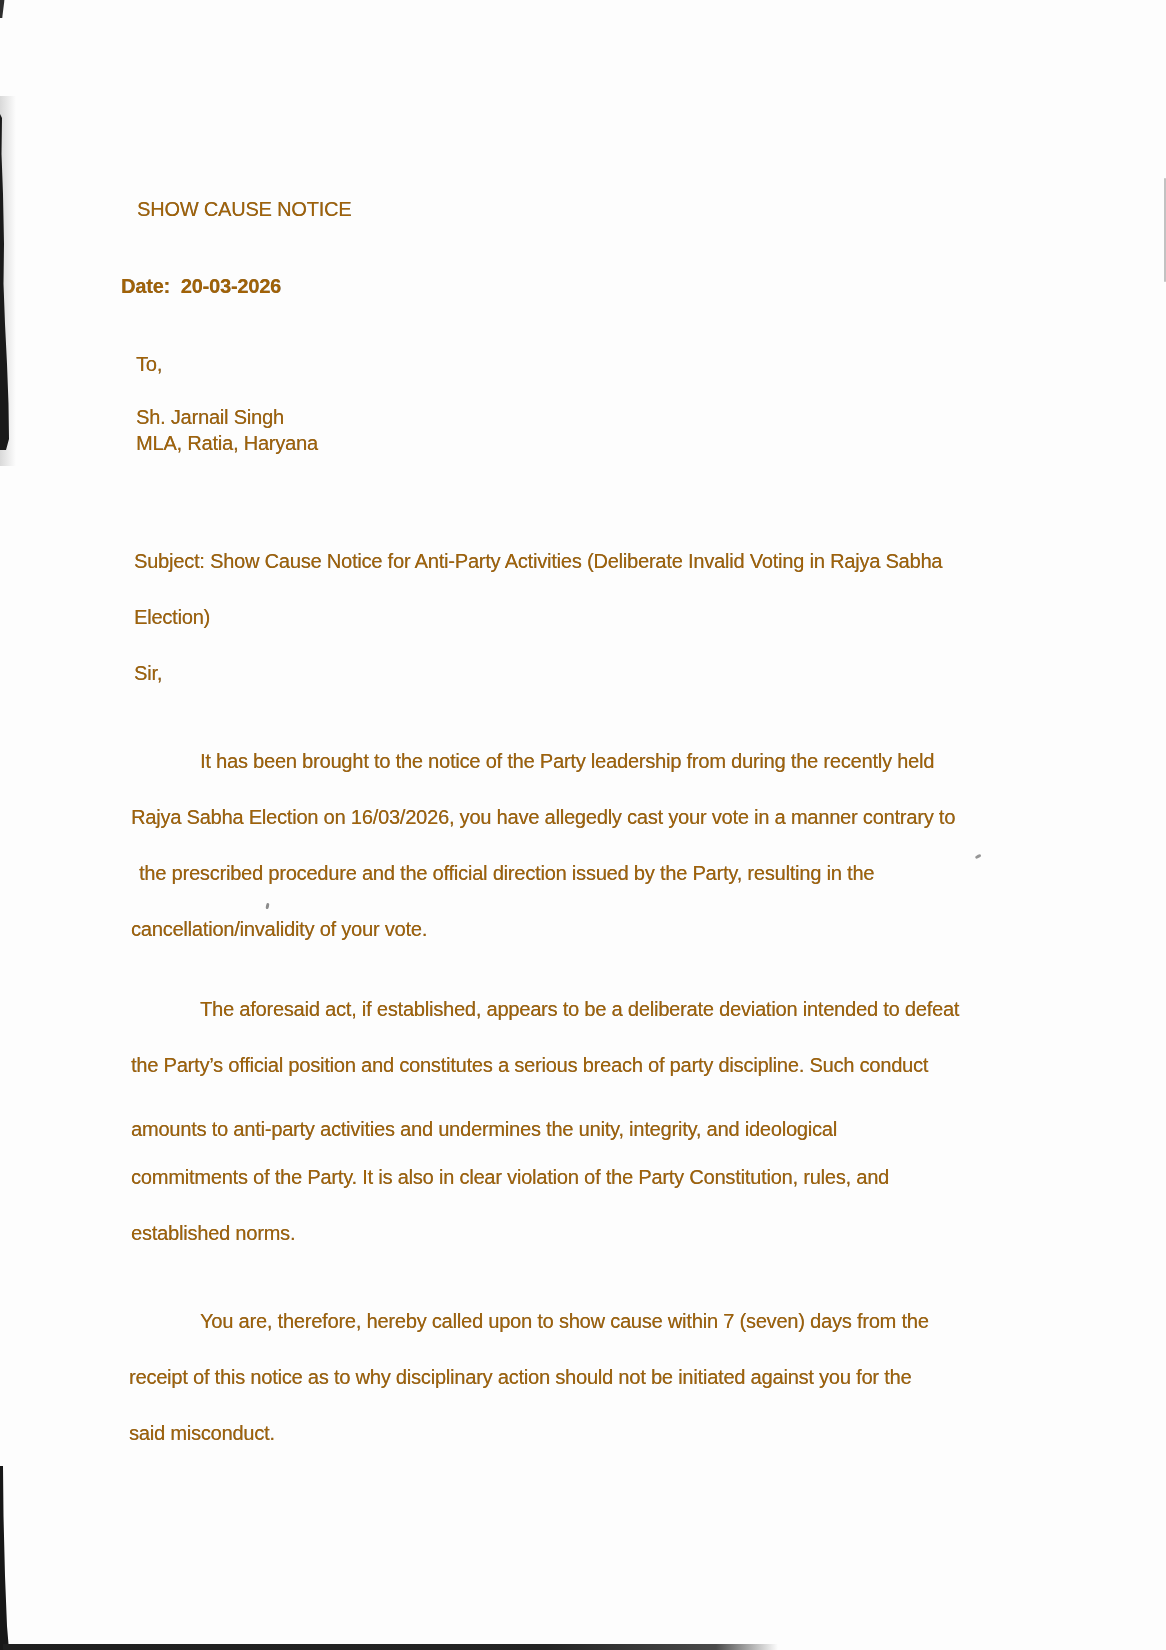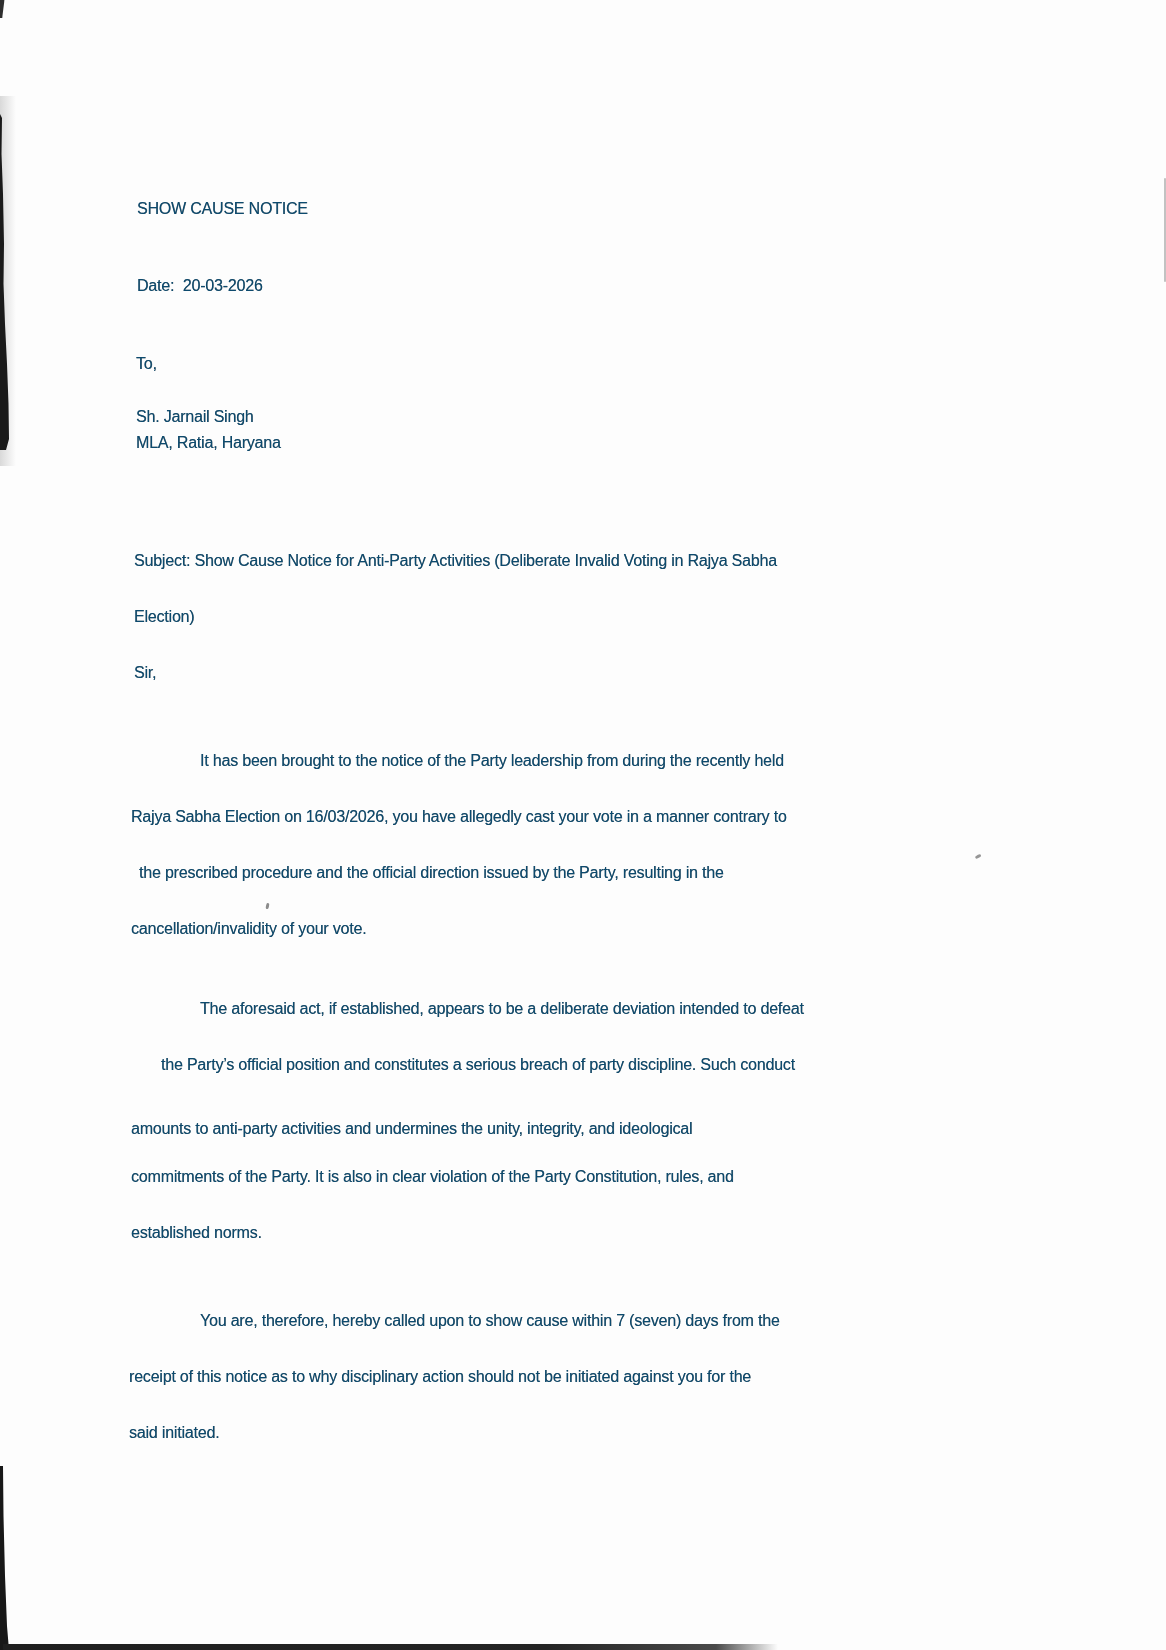--- a/index.html
+++ b/index.html
@@ -11,43 +11,43 @@
     position: relative;
     width: 1166px;
     height: 1650px;
     background: #fdfdfd;
     overflow: hidden;
     font-family: "Liberation Sans", "DejaVu Sans", sans-serif;
     color: #1f1f1f;
   }
   .line {
     position: absolute;
-    font-size: 16px;
+    font-size: 20px;
     line-height: 22px;
     letter-spacing: -0.2px;
     white-space: pre;
-    color: #0c4a6e;
+    color: #a16207;
     text-shadow: 0.2px 0.2px 0.35px rgba(25,25,25,0.55);
   }
   
   .heading      { left: 137px; top: 198px; }
-  .date-line    { left: 137px; top: 275px; }
+  .date-line    { left: 121px; top: 275px; font-weight: bold; }
   .to-label     { left: 136px; top: 353px; }
   .recip-name   { left: 136px; top: 398px; margin-top: 8px; }
   .recip-desig  { left: 136px; top: 432px; }
   .subject-1    { left: 134px; top: 550px; text-align: center; }
   .subject-2    { left: 134px; top: 606px; }
   .salutation   { left: 134px; top: 662px; }
   
   .p1-l1 { left: 200px; top: 750px; }
   .p1-l2 { left: 131px; top: 806px; }
   .p1-l3 { left: 131px; top: 862px; margin-left: 8px; }
   .p1-l4 { left: 131px; top: 918px; }
   .p2-l1 { left: 200px; top: 998px; }
-  .p2-l2 { left: 131px; top: 1054px; margin-left: 30px; }
+  .p2-l2 { left: 131px; top: 1054px; }
   .p2-l3 { left: 131px; top: 1110px; margin-top: 8px; }
   .p2-l4 { left: 131px; top: 1166px; }
   .p2-l5 { left: 131px; top: 1222px; }
   .p3-l1 { left: 200px; top: 1310px; }
   .p3-l2 { left: 129px; top: 1366px; }
   .p3-l3 { left: 129px; top: 1422px; }
   
   .artifact { position: absolute; pointer-events: none; }
   .corner-mark {
     left: 0; top: 0; width: 8px; height: 18px;
@@ -123,16 +123,16 @@
     <div class="line p2-l1">The aforesaid act, if established, appears to be a deliberate deviation intended to defeat</div>
     <div class="line p2-l2">the Party’s official position and constitutes a serious breach of party discipline. Such conduct</div>
     <div class="line p2-l3">amounts to anti-party activities and undermines the unity, integrity, and ideological</div>
     <div class="line p2-l4">commitments of the Party. It is also in clear violation of the Party Constitution, rules, and</div>
     <div class="line p2-l5">established norms.</div>
   </div>
 
   <div>
     <div class="line p3-l1">You are, therefore, hereby called upon to show cause within 7 (seven) days from the</div>
     <div class="line p3-l2">receipt of this notice as to why disciplinary action should not be initiated against you for the</div>
-    <div class="line p3-l3">said initiated.</div>
+    <div class="line p3-l3">said misconduct.</div>
   </div>
 
 </div>
 
 </body></html>

